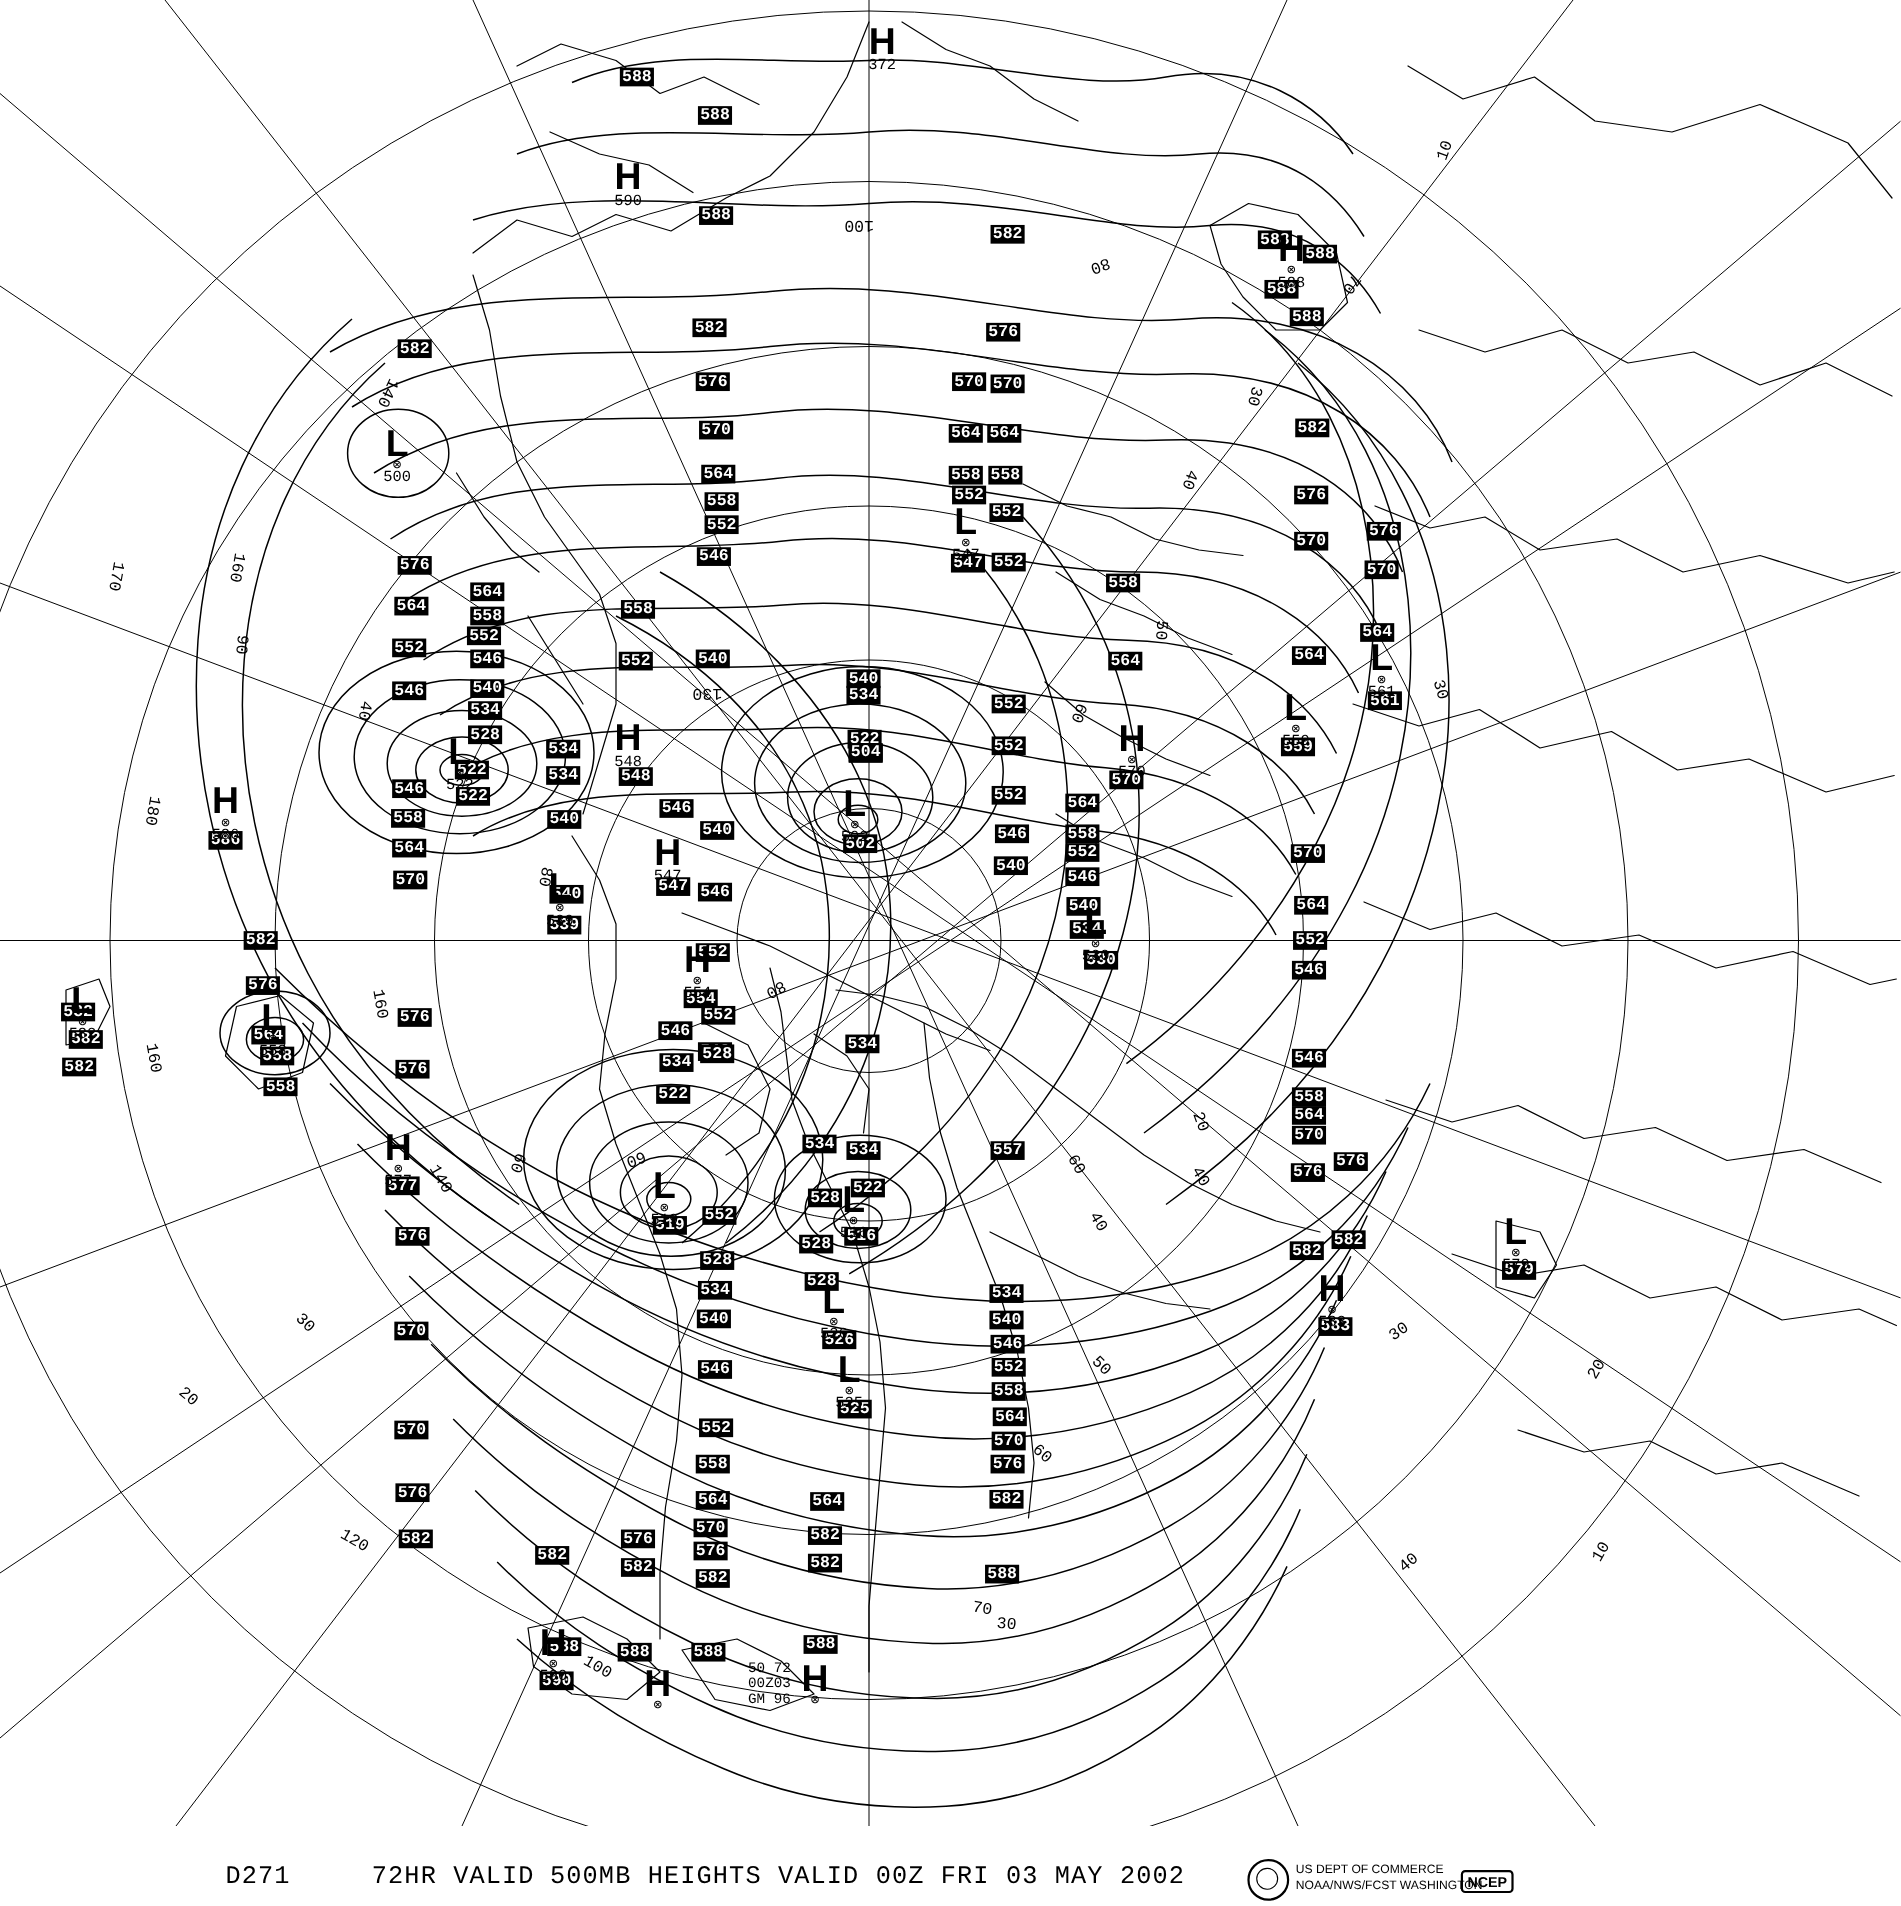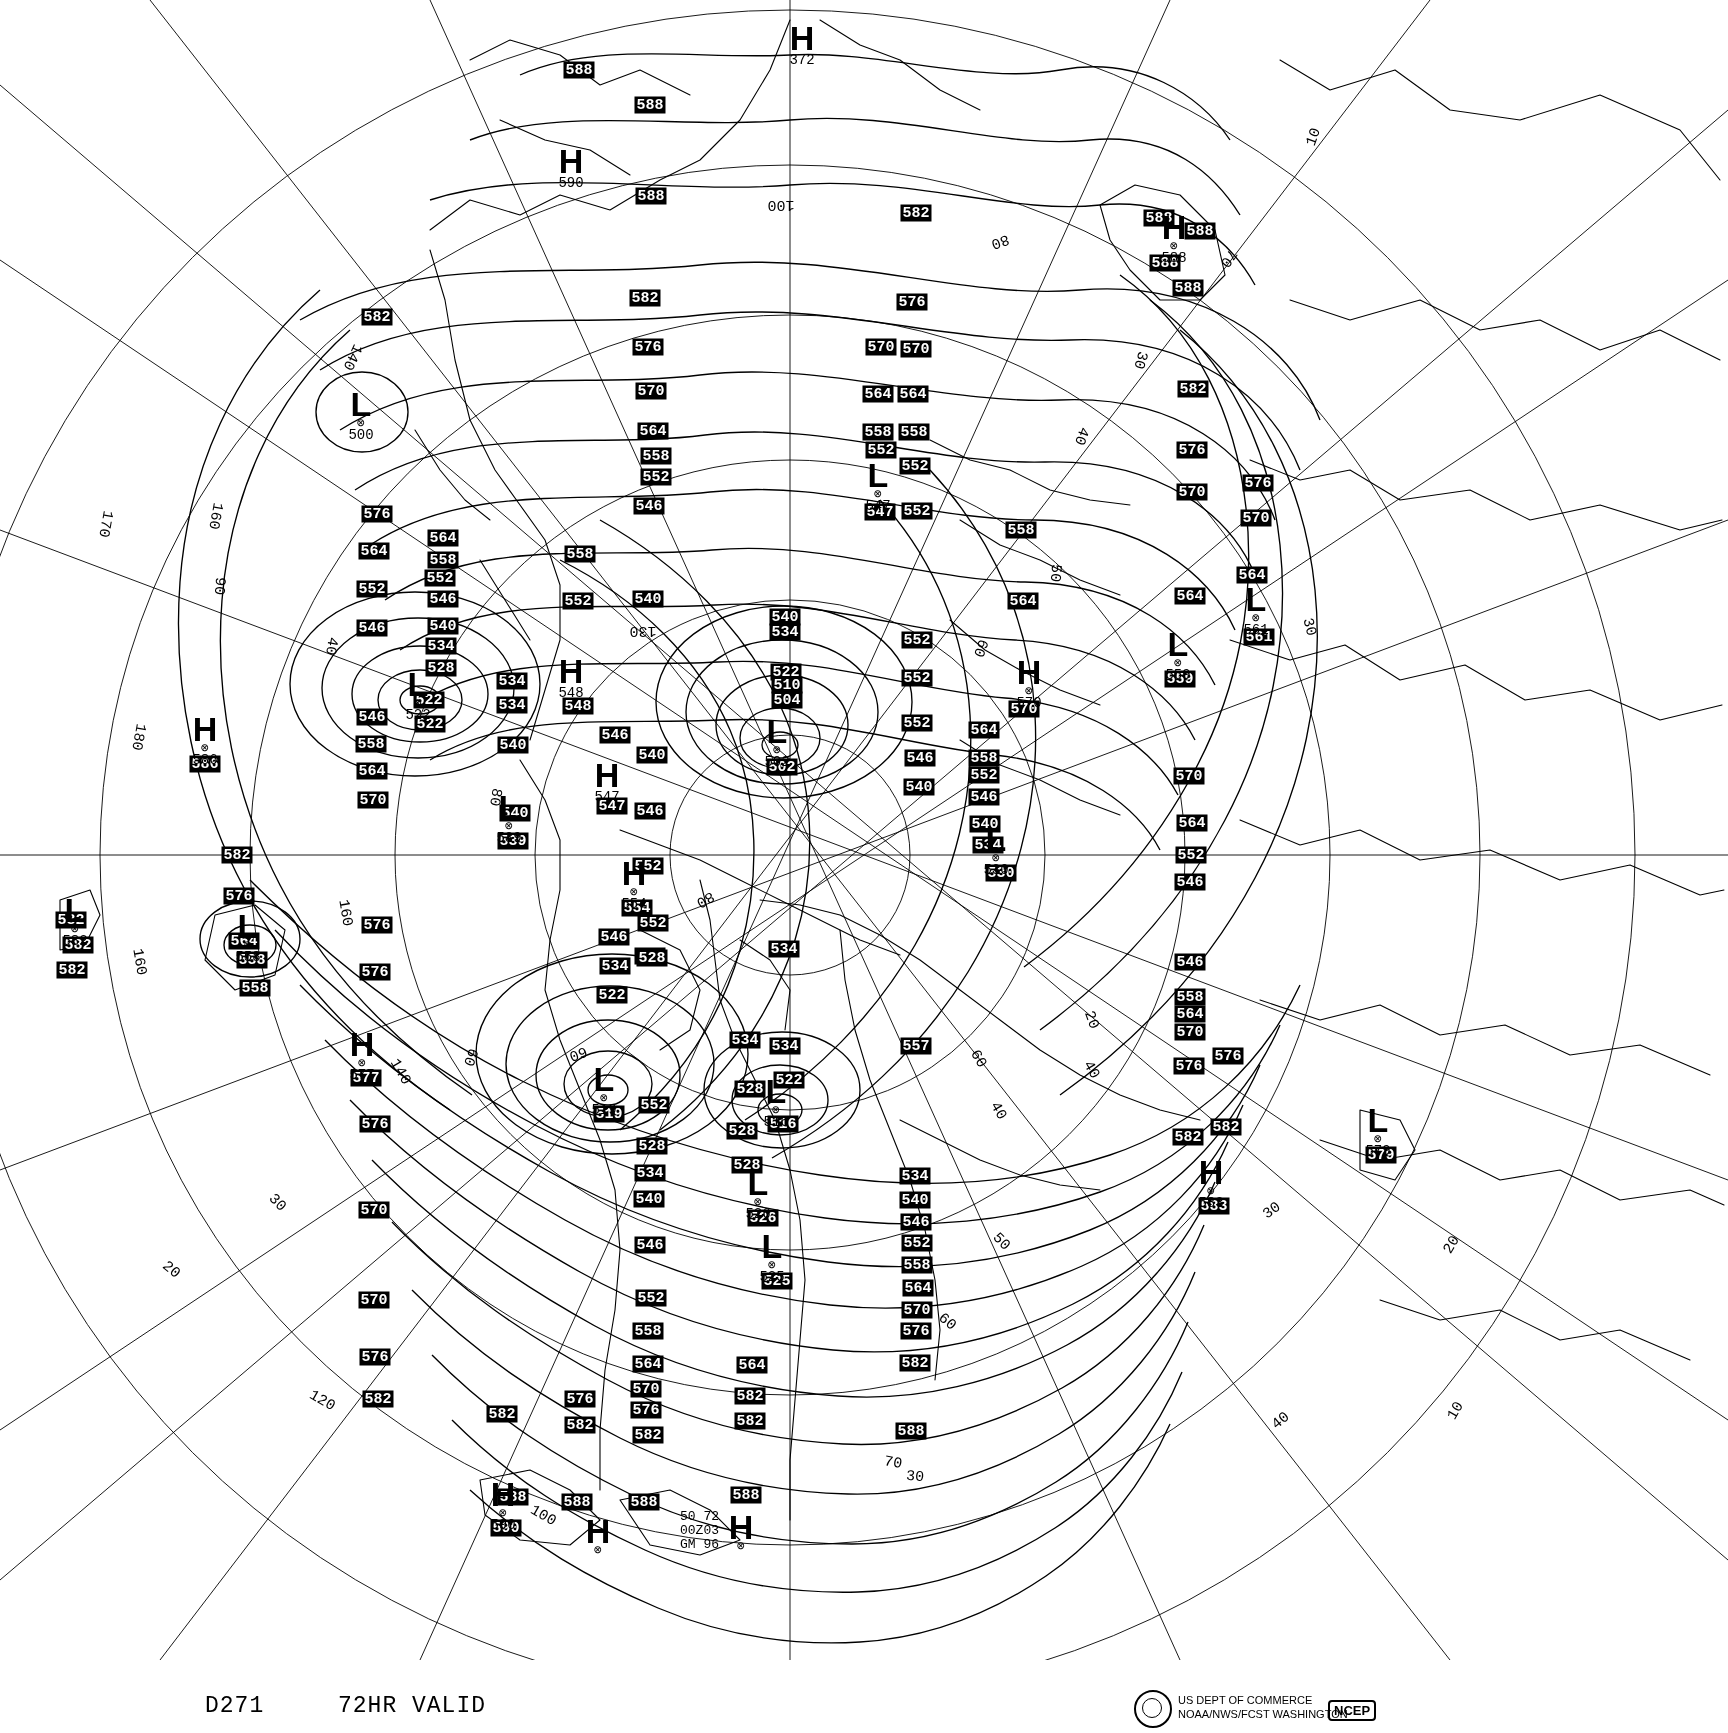--- a/index.html
+++ b/index.html
@@ -240,21 +240,21 @@
         <div class="lbl" style="left: 785px; top: 617px;">540</div>
         <div class="lbl" style="left: 785px; top: 632px;">534</div>
         <div class="lbl" style="left: 917px; top: 640px;">552</div>
         <div class="lbl" style="left: 917px; top: 678px;">552</div>
         <div class="lbl" style="left: 441px; top: 646px;">534</div>
         <div class="lbl" style="left: 441px; top: 668px;">528</div>
         <div class="lbl" style="left: 512px; top: 681px;">534</div>
         <div class="lbl" style="left: 512px; top: 705px;">534</div>
         <div class="lbl" style="left: 786px; top: 672px;">522</div>
         <div class="lbl" style="left: 787px; top: 685px;">510</div>
-        <div class="lbl" style="left: 787px; top: 700px;">504</div>
+        <div class="lbl" style="left: 787px; top: 684px;">504</div>
         <div class="lbl" style="left: 578px; top: 706px;">548</div>
         <div class="lbl" style="left: 372px; top: 717px;">546</div>
         <div class="lbl" style="left: 430px; top: 724px;">522</div>
         <div class="lbl" style="left: 917px; top: 723px;">552</div>
         <div class="lbl" style="left: 984px; top: 730px;">564</div>
         <div class="lbl" style="left: 371px; top: 744px;">558</div>
         <div class="lbl" style="left: 513px; top: 745px;">540</div>
         <div class="lbl" style="left: 615px; top: 735px;">546</div>
         <div class="lbl" style="left: 652px; top: 755px;">540</div>
         <div class="lbl" style="left: 1189px; top: 776px;">570</div>
@@ -539,19 +539,20 @@
       </div>
 
     <div class="stamp" style="left:680px;top:1510px;">50 72
 00Z03
 GM 96</div>
   </div>
 
   <div id="footer">
     <div class="ftext" style="left:205px;top:33px;">D271</div>
     <div class="ftext" style="left:338px;top:33px;">72HR VALID</div>
+    <div class="ftext" style="left:500px;top:33px;">500MB HEIGHTS VALID 00Z FRI 03 MAY 2002</div>
 
     <div class="seal" style="left:1134px;top:30px;"></div>
     <div class="cred" style="left:1178px;top:34px;">US DEPT OF COMMERCE</div>
     <div class="cred" style="left:1178px;top:48px;">NOAA/NWS/FCST WASHINGTON</div>
     <div class="ncep" style="left:1328px;top:40px;">NCEP</div>
   </div>
 </div>
 
 </body></html>

